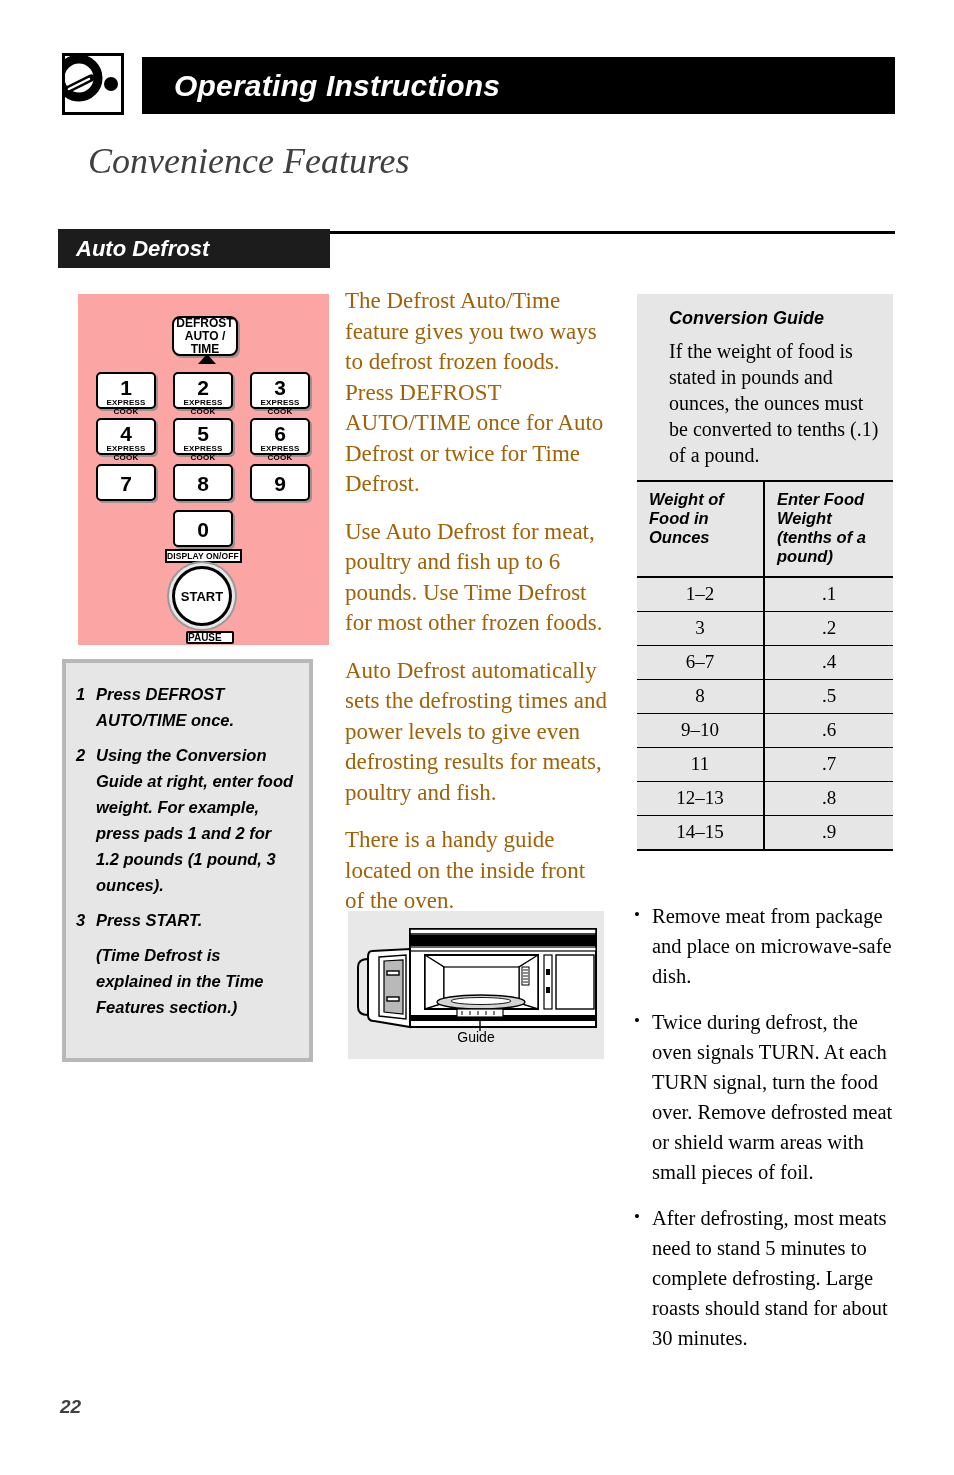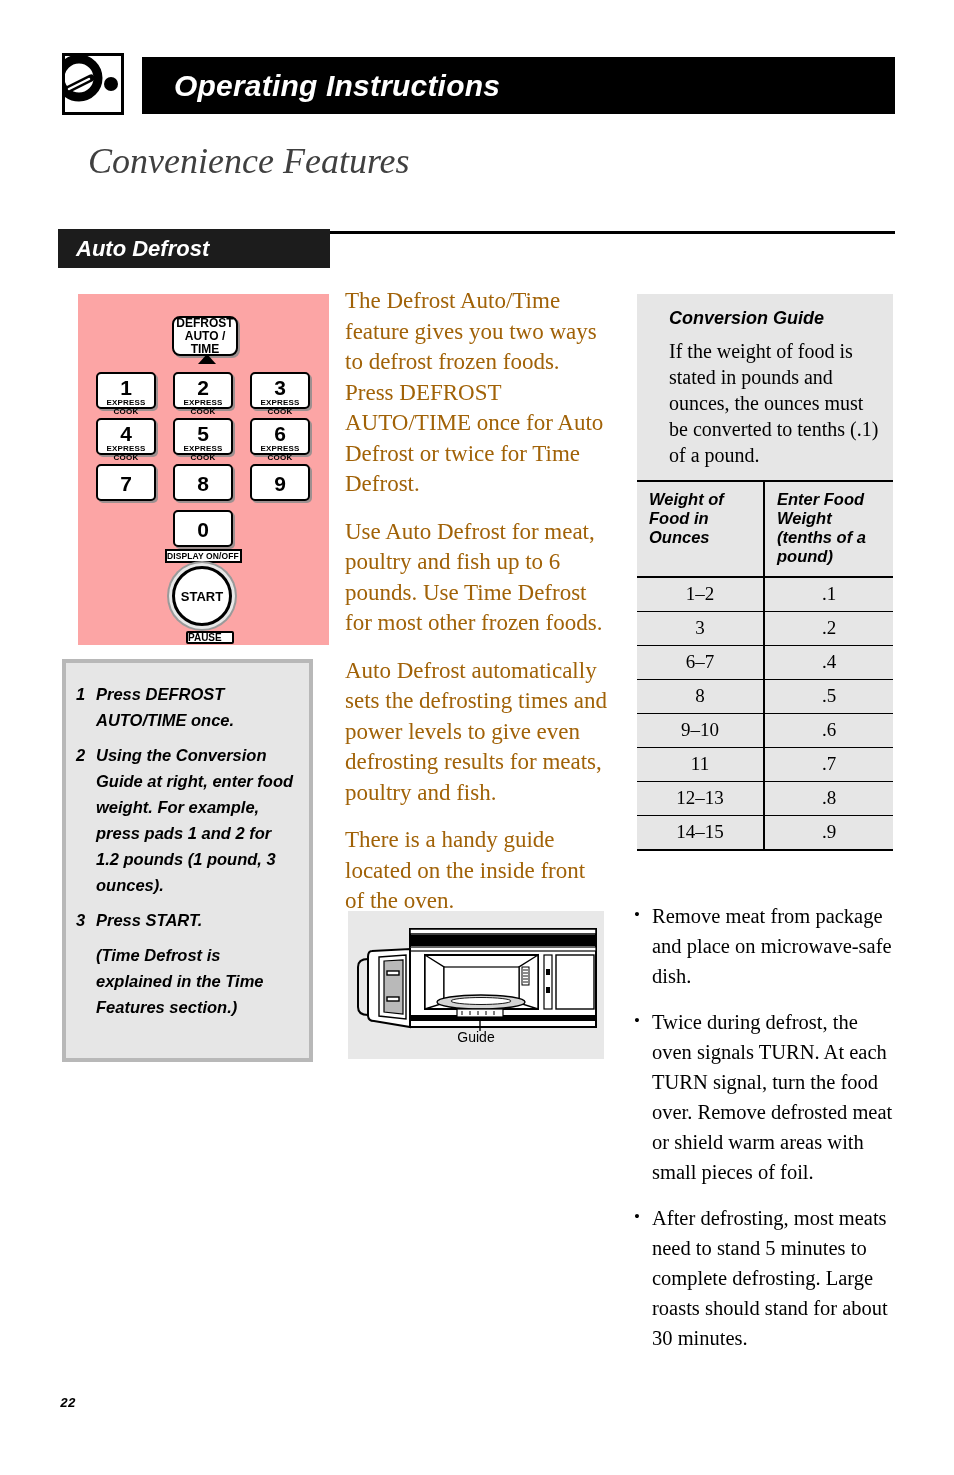--- a/index.html
+++ b/index.html
@@ -145,22 +145,22 @@
   .bullets li{margin:0 0 16px 0;}
   .bullets ul{margin:0;padding:0 0 0 18px;list-style:none;}
   .bullets li{position:relative;padding-left:2px;}
   .bullets li:before{
     content:"\2022";position:absolute;left:-16px;top:-1px;font-size:17px;
   }
 
   
   .pageno{
     position:absolute;left:60px;top:1396px;
-    font-family:Liberation Mono, monospace;font-weight:bold;font-style:italic;
-    font-size:13px;color:#000000;
+    font-family:Liberation Sans, sans-serif;font-weight:bold;font-style:italic;
+    font-size:19px;color:#404040;
   }
 </style>
 </head>
 <body>
 
 <div class="page">
 
   <div class="hdr-icon">
     <svg width="56" height="56" viewBox="0 0 56 56">
       <circle cx="14" cy="22" r="19" fill="none" stroke="#000" stroke-width="9"></circle>

